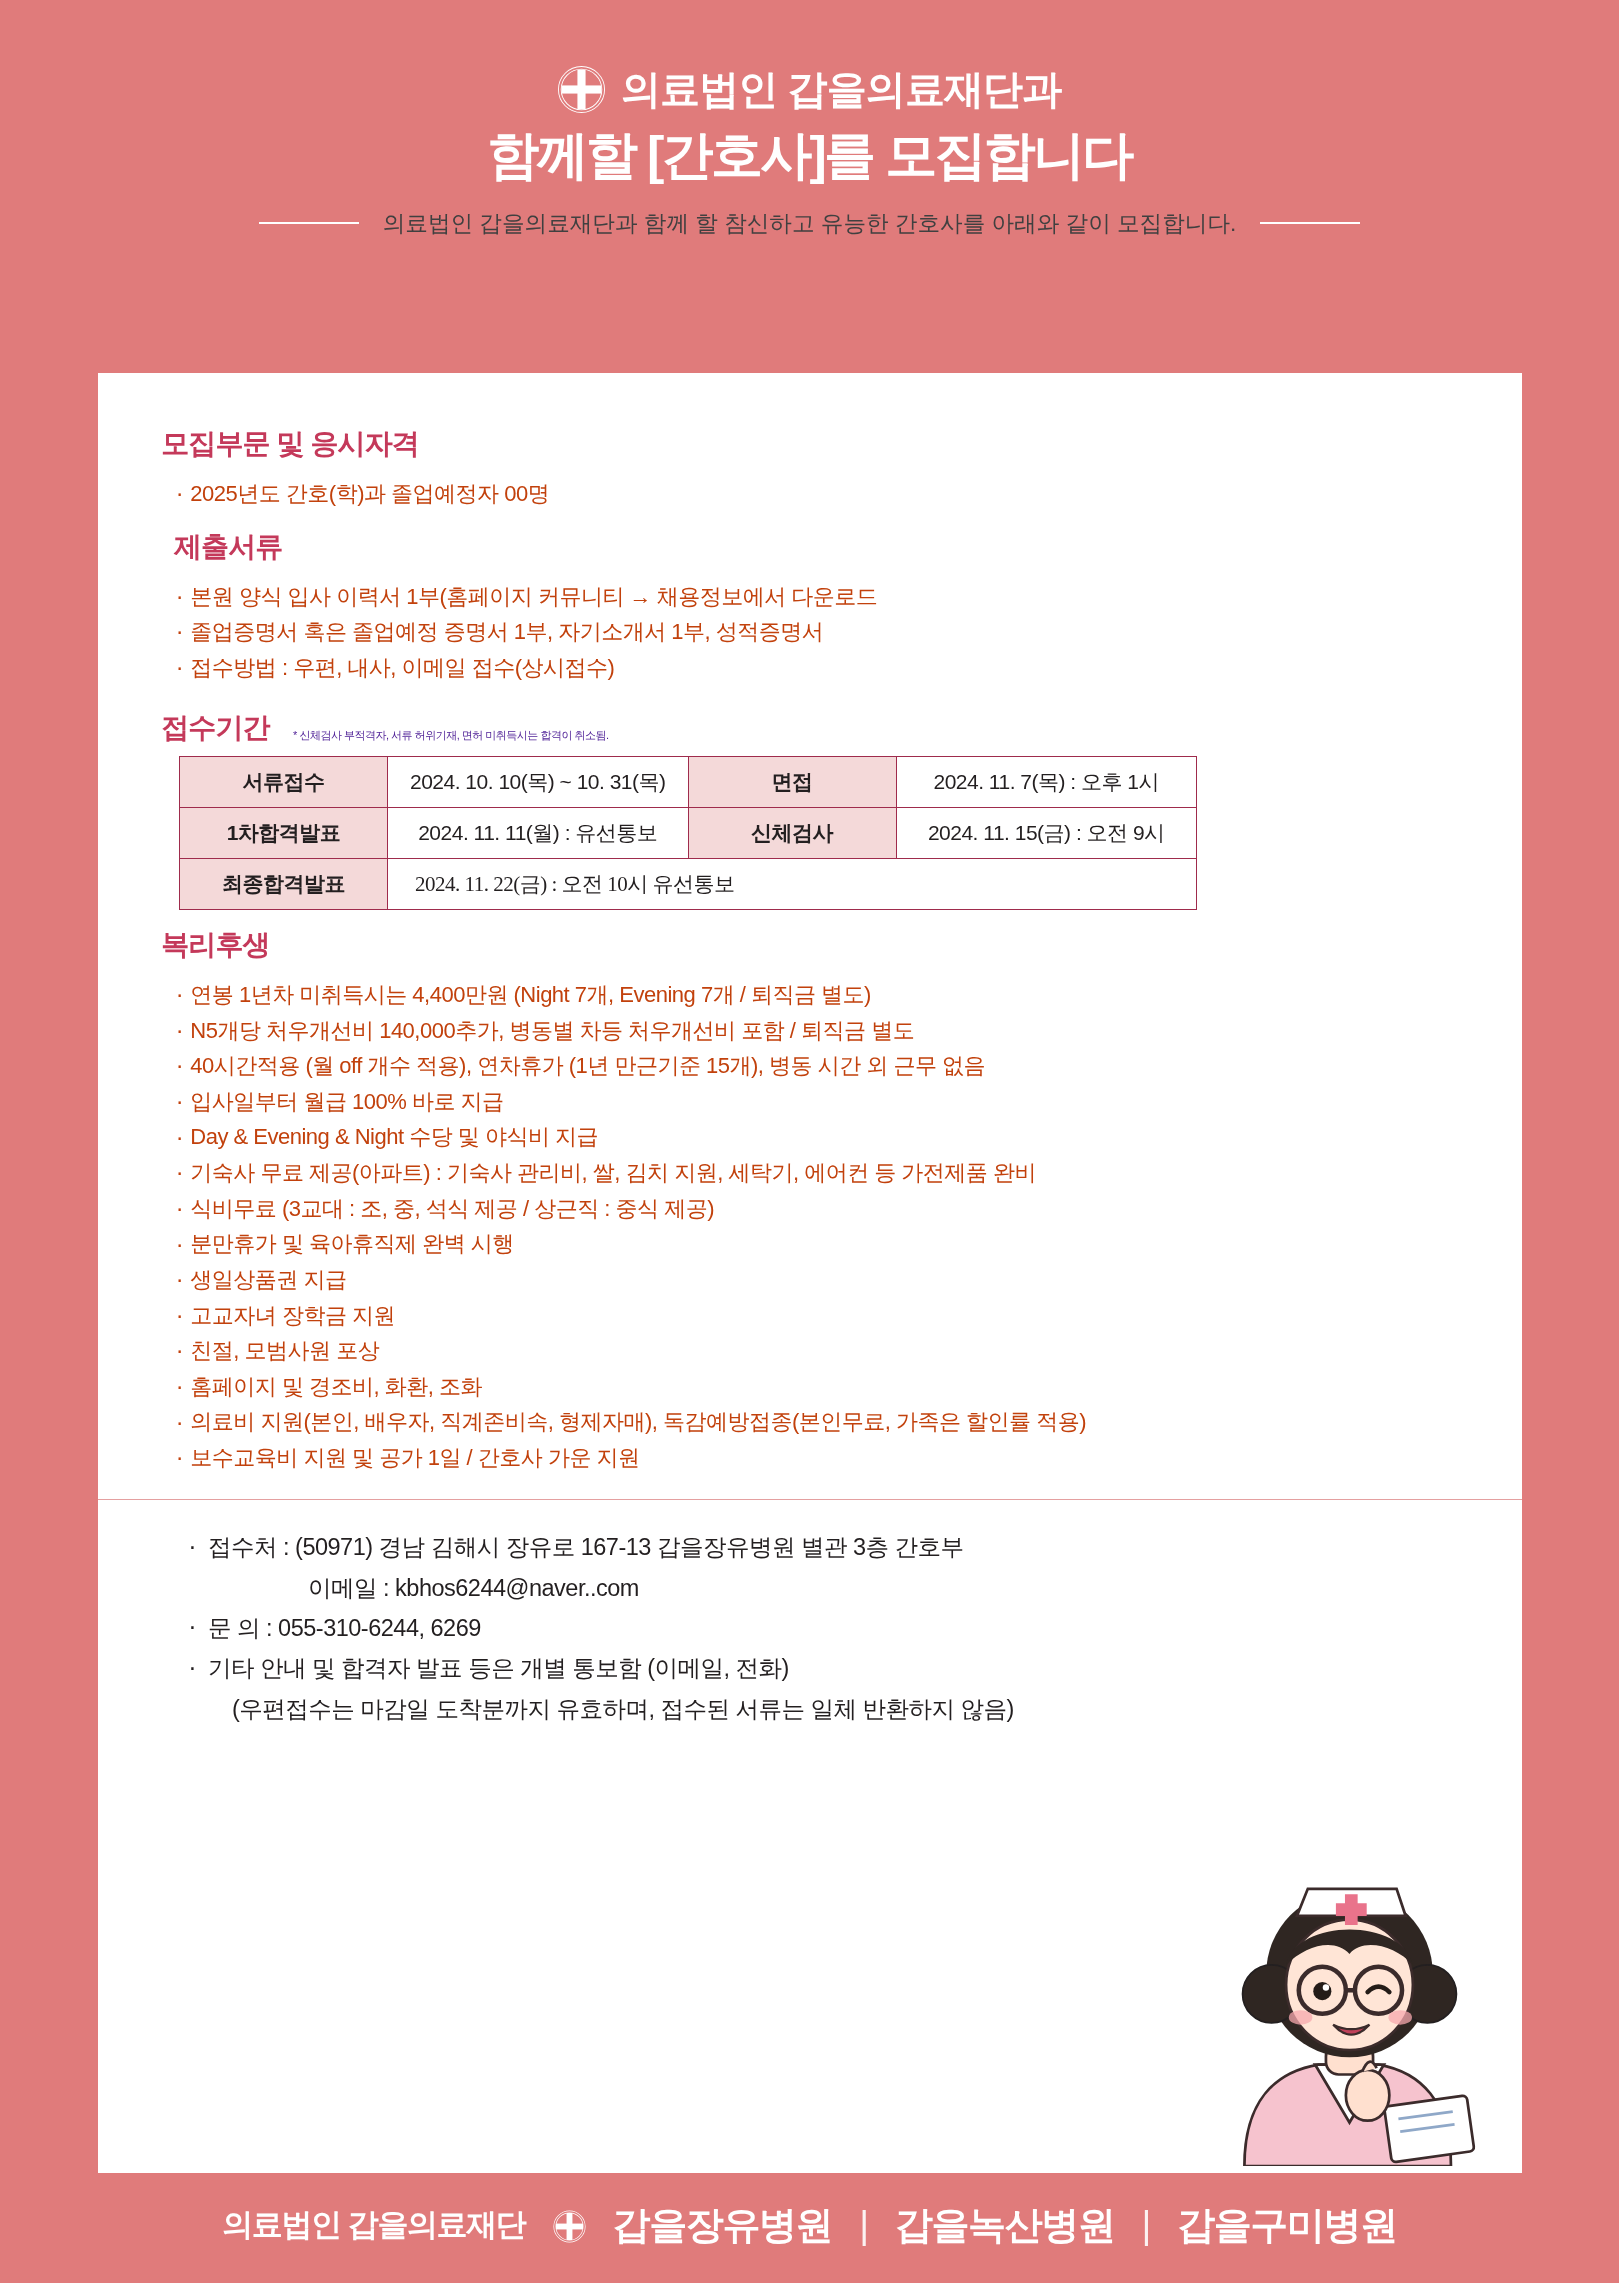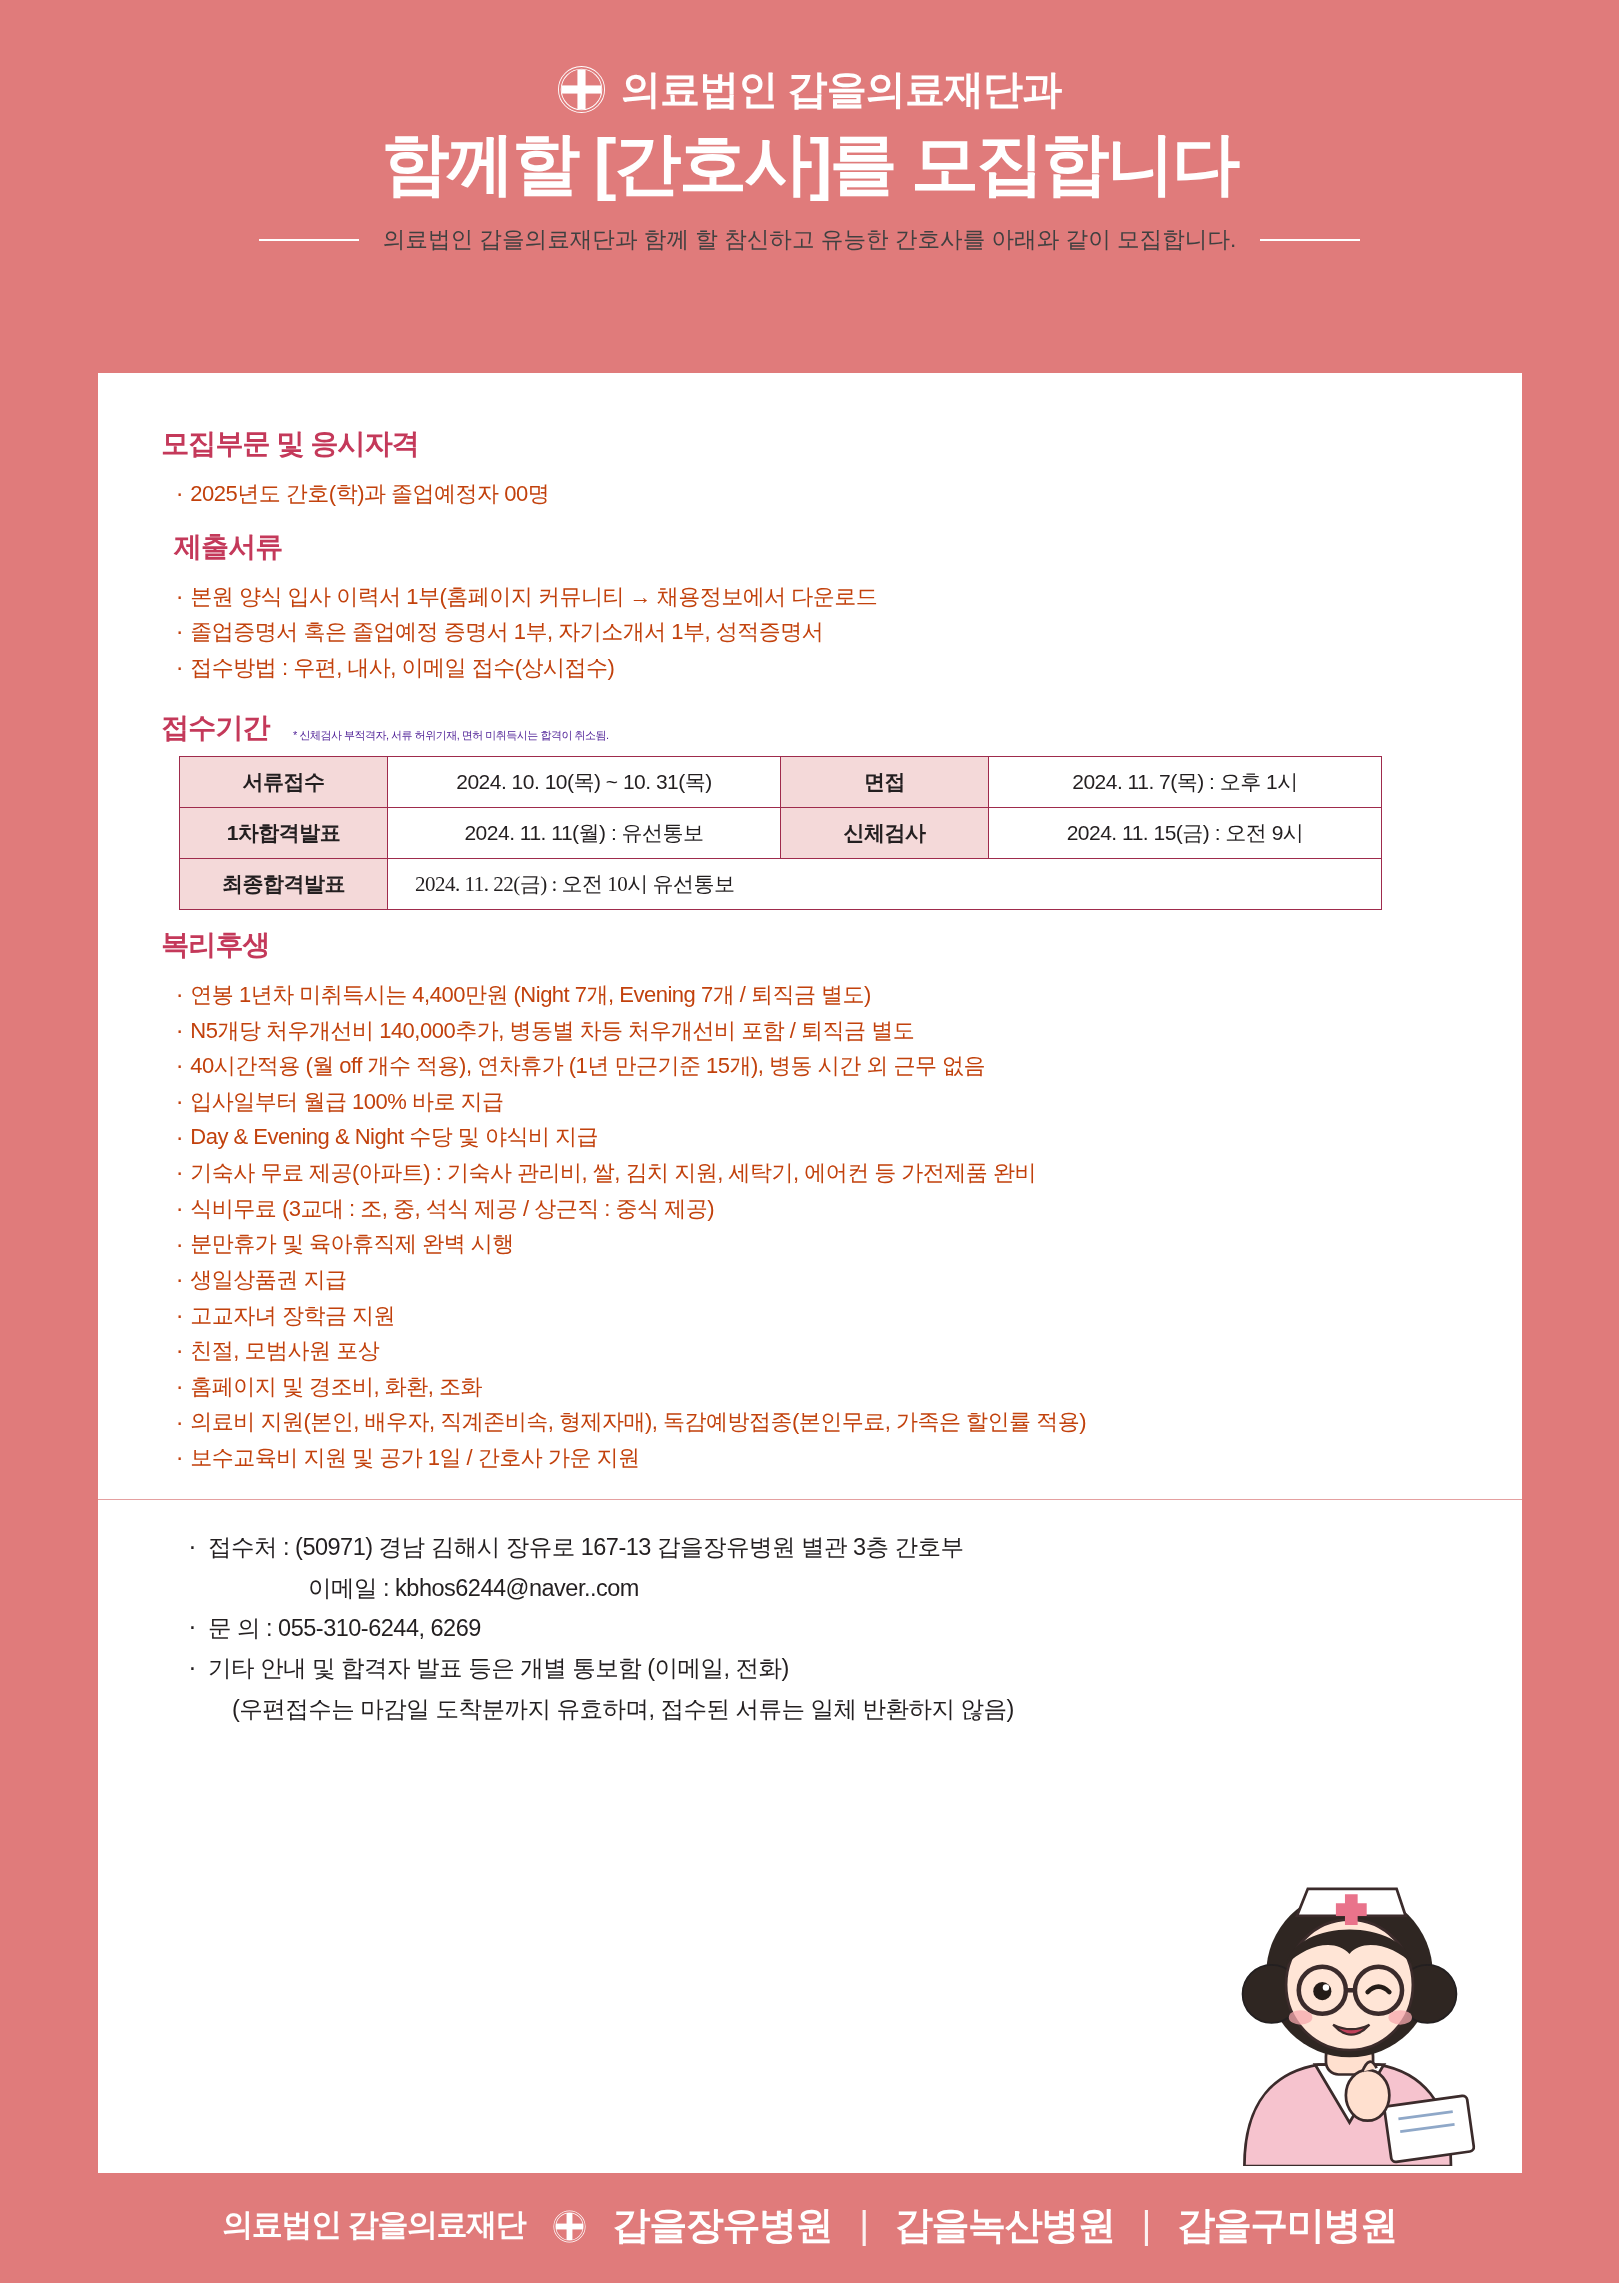--- a/index.html
+++ b/index.html
@@ -31,21 +31,21 @@
     font-weight: bold;
     letter-spacing: -0.9px;
     margin-top: 10px;
   }
   .cross-logo {
     width: 47px; height: 47px;
     display: inline-block;
     position: relative;
   }
   .header-line2 {
-    font-size: 68px;
+    font-size: 52px;
     font-weight: bold;
     letter-spacing: -2.7px;
     margin-top: 11px;
     line-height: 1.05;
   }
   .header-sub {
     margin-top: 25px;
     display: flex;
     align-items: center;
     justify-content: center;
@@ -115,21 +115,21 @@
   .note {
     font-size: 11px;
     color: #4c1d95;
     padding-bottom: 3.6px;
     letter-spacing: -0.5px;
   }
 
   table.sched {
     border-collapse: collapse;
     margin: 5.4px 0 9px 25px;
-    width: 1203px;
+    width: 1018px;
     table-layout: fixed;
     padding-left: 11px;
   }
   table.sched td {
     border: 1.4px solid #9f2b4c;
     height: 51px;
     font-size: 21px;
     letter-spacing: -0.5px;
     padding: 0 12.7px;
   }

